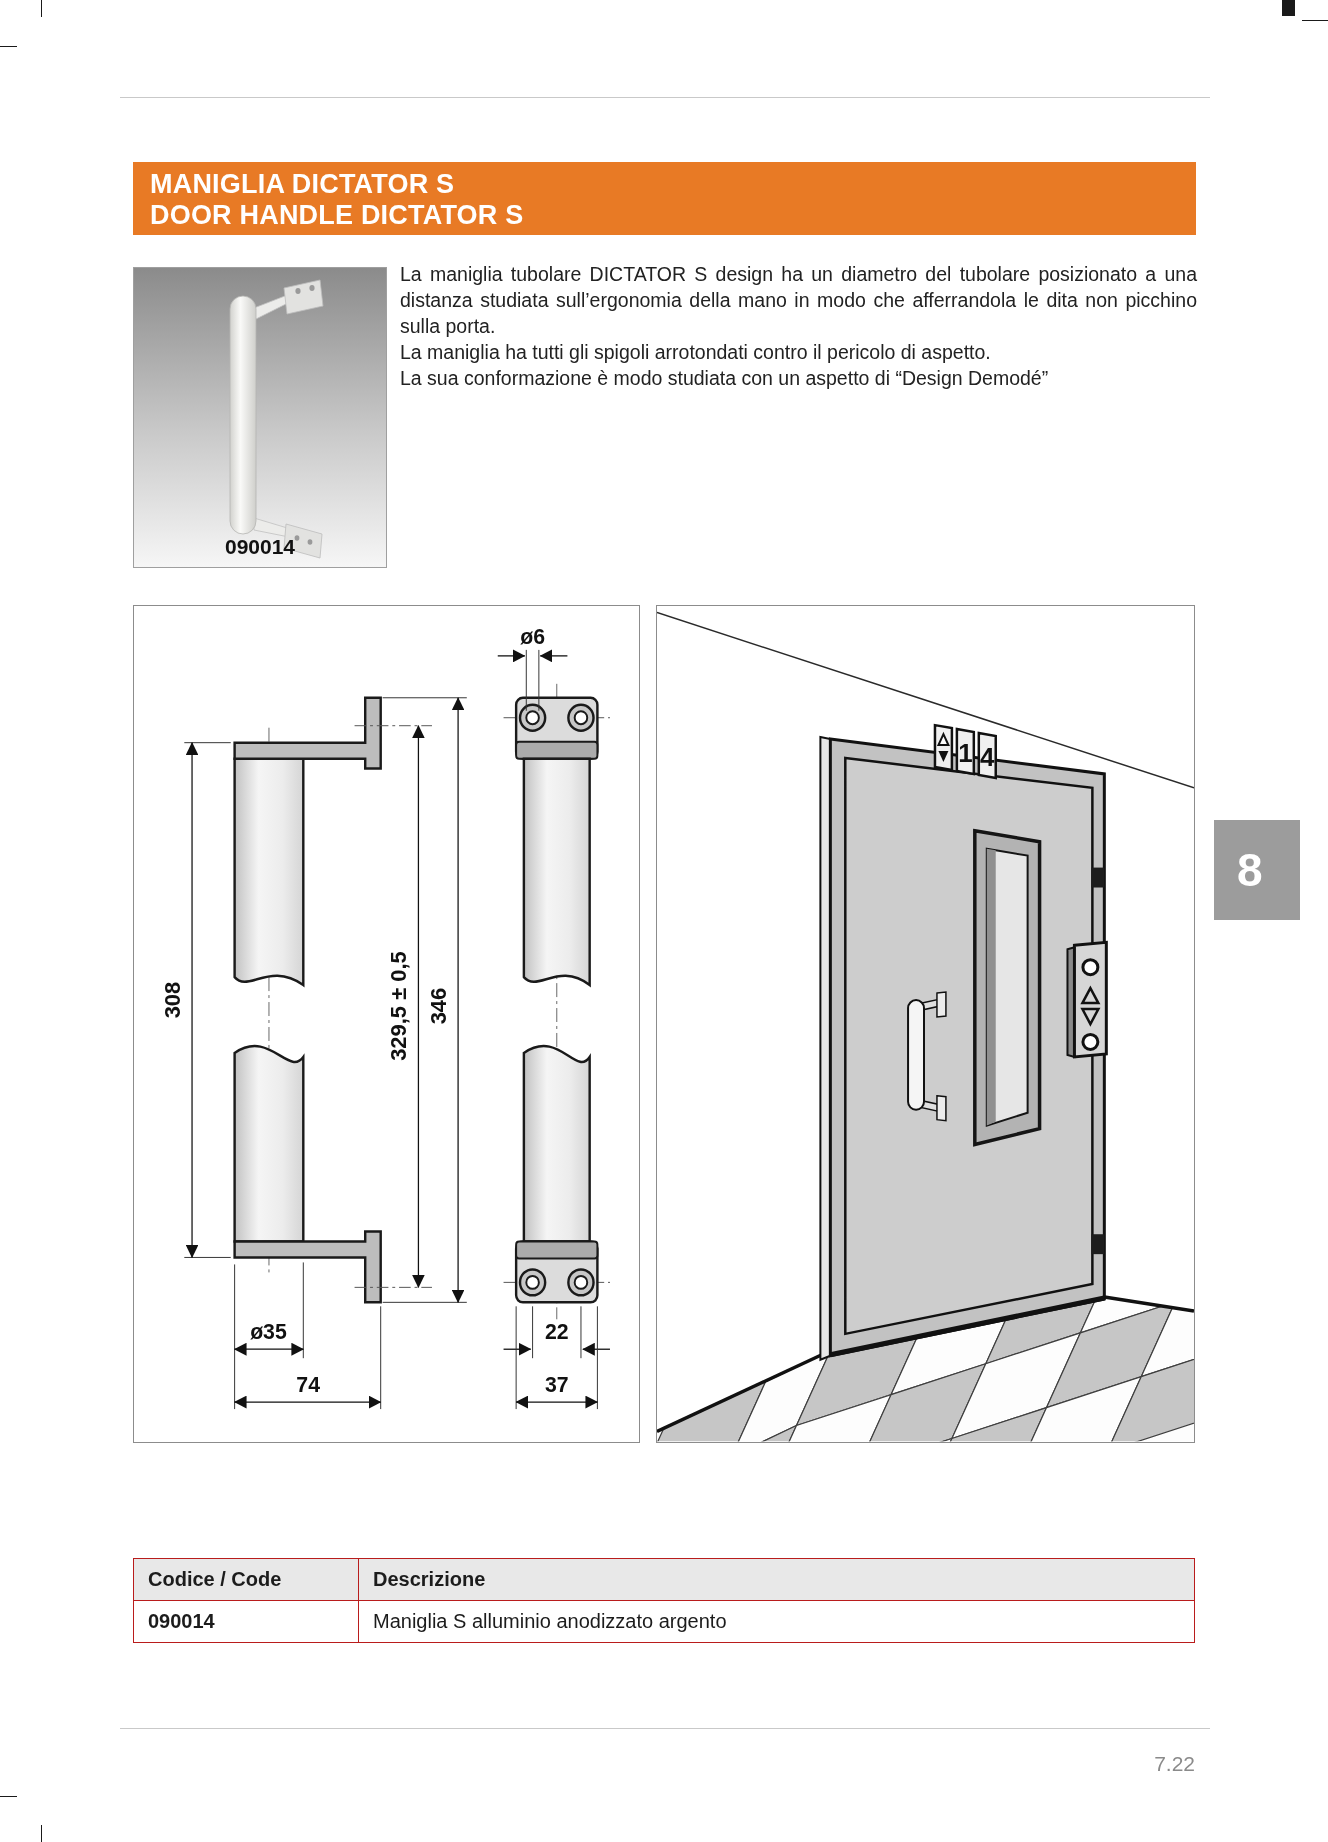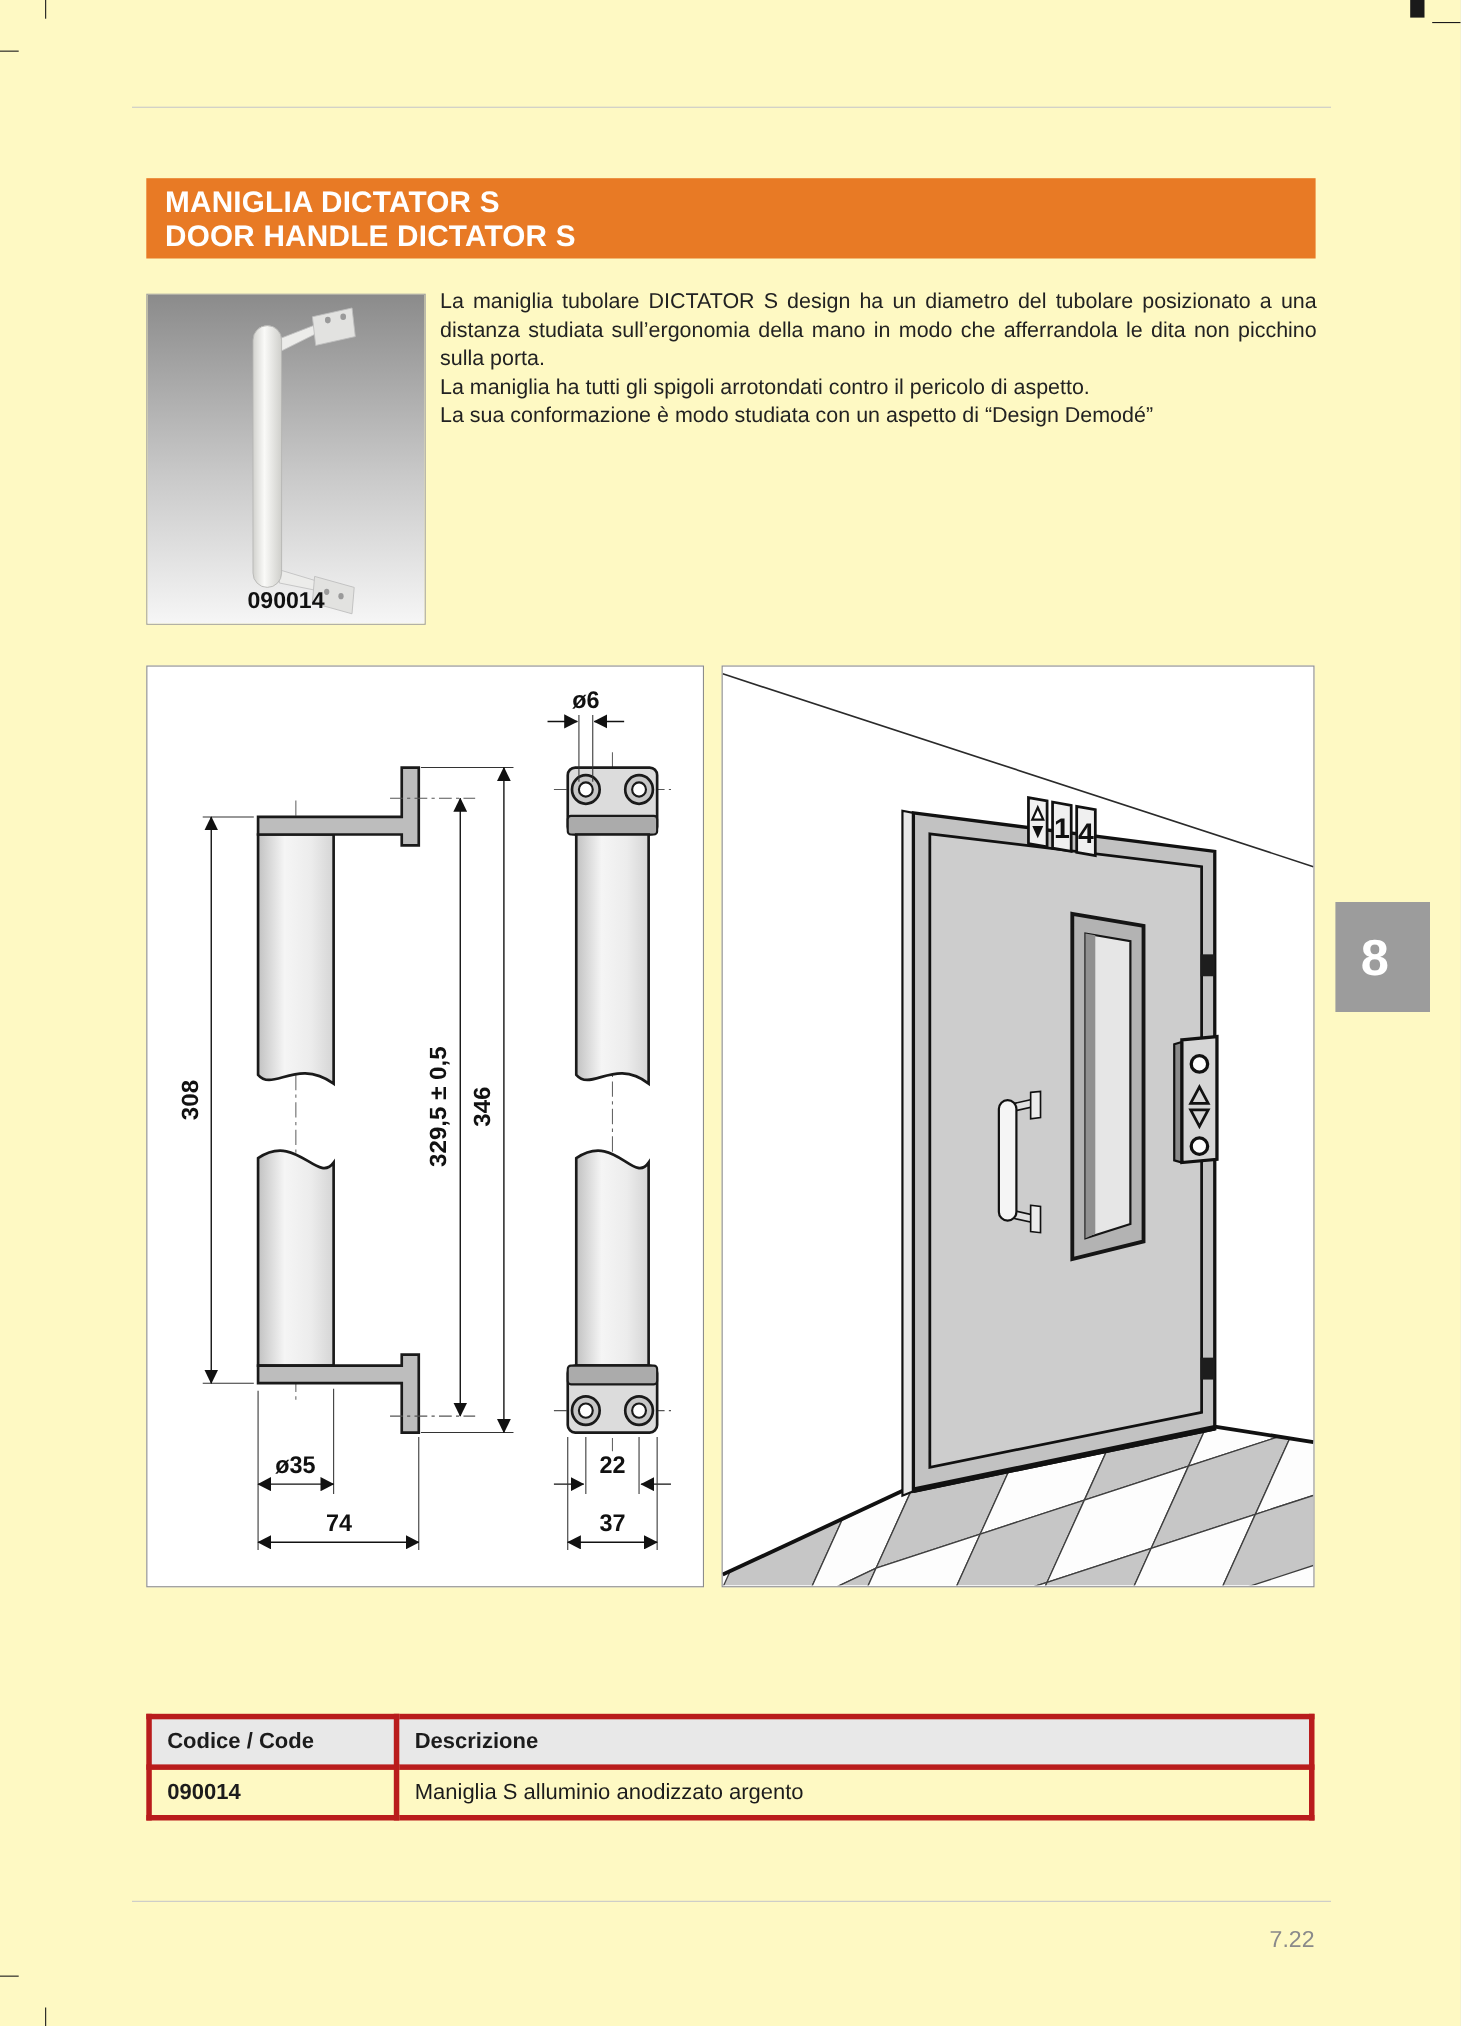--- a/index.html
+++ b/index.html
@@ -1,18 +1,18 @@
 <!DOCTYPE html>
 <html><head>
 <meta charset="utf-8">
 <style>
   * { margin:0; padding:0; box-sizing:border-box; }
   body { background:#e0e0e0; }
   .page {
-    position:relative; width:1328px; height:1842px; background:#fef9c3;
+    position:relative; width:1328px; height:1842px; background:#ffffff;
     font-family:"Liberation Sans", sans-serif; color:#1c1c1c; overflow:hidden;
     margin:0 auto;
   }
   .mark { position:absolute; background:#1a1a1a; }
   .rule { position:absolute; height:1px; background:#c9c9c9; }
 
   .banner {
     position:absolute; left:133px; top:162px; width:1063px; height:73px;
     background:#E87A25; color:#ffffff; padding:7px 0 0 17px;
   }
@@ -41,21 +41,21 @@
     position:absolute; left:1214px; top:820px; width:86px; height:100px;
     background:#9c9c9c; color:#fff; font-size:46px; font-weight:bold;
     display:flex; align-items:center; padding-left:23px;
   }
 
   table.codes {
     position:absolute; left:133px; top:1558px; width:1062px;
     border-collapse:collapse; font-size:20px;
   }
   table.codes th, table.codes td {
-    border:5px solid #b91c1c; text-align:left; padding:9px 14px;
+    border:1px solid #b91c1c; text-align:left; padding:9px 14px;
   }
   table.codes th { background:#e8e8e8; font-weight:bold; }
   table.codes col.c1 { width:225px; }
   td.code { font-weight:bold; }
 
   .pagenum { position:absolute; right:133px; top:1752px; font-size:21px; color:#8a8a8a; }
 
   
   text.dim { font-family:"Liberation Sans", sans-serif; font-weight:bold; font-size:22px; fill:#111; }
   text.sign { font-family:"Liberation Sans", sans-serif; font-weight:bold; font-size:26px; fill:#111; }

